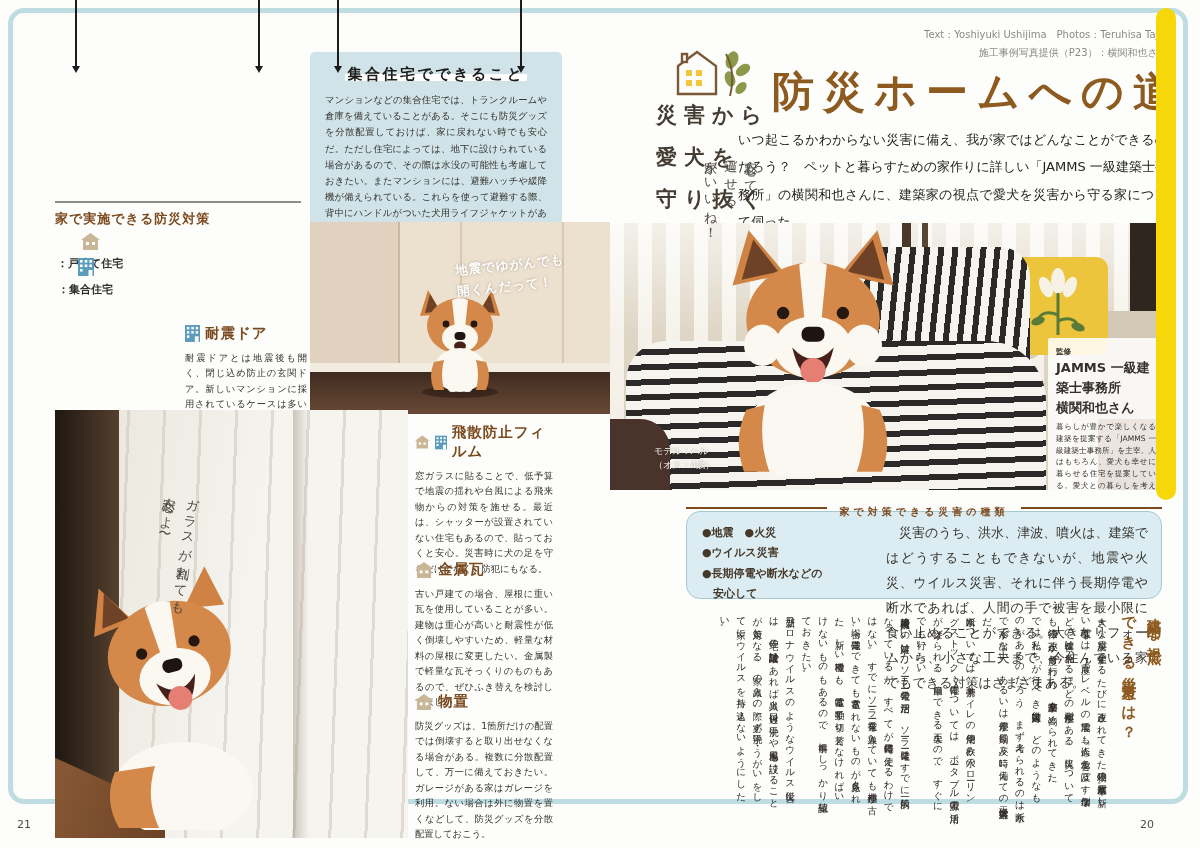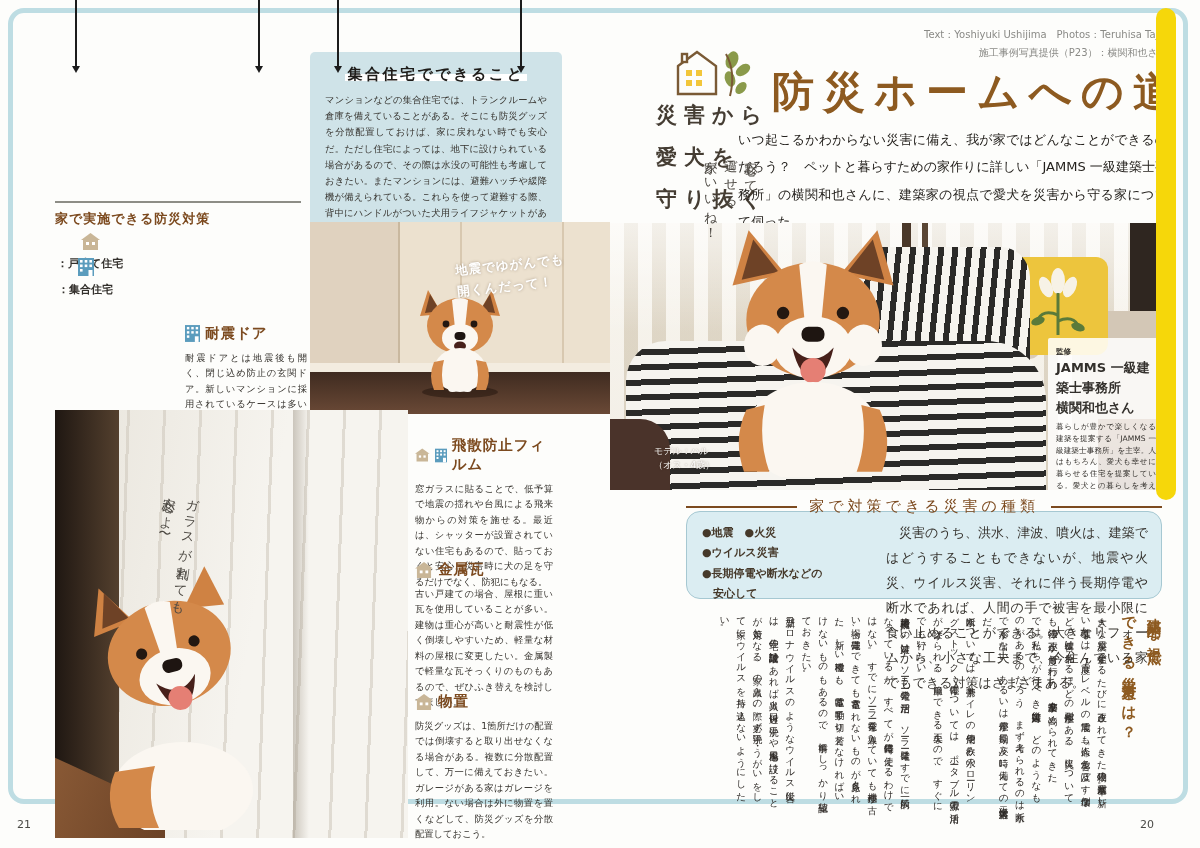--- a/index.html
+++ b/index.html
@@ -55,21 +55,21 @@
   
   .profile{background:rgba(255,255,255,.85);padding:8px 8px;font-size:7.6px;line-height:1.55;
            color:#33302c;border-radius:2px;}
   .profile .role{font-weight:bold;}
   .profile .office,.profile .name{font-weight:bold;font-size:13px;}
   .profile .bio{margin:3px 0 3px;text-align:justify;}
 
   
   .dz-titlebar{display:flex;align-items:center;gap:12px;z-index:3;}
   .dz-titlebar .rule{flex:1;height:2px;background:#7c4a1f;}
-  .dz-title{font-size:15px;font-weight:normal;color:#7c4a1f;letter-spacing:4px;white-space:nowrap;}
+  .dz-title{font-size:10px;font-weight:bold;color:#7c4a1f;letter-spacing:4px;white-space:nowrap;margin-top:8px;}
   .dz-panel{background:#dbedf2;border:1px solid #a6c8d2;border-radius:14px;z-index:2;}
   .dz-bullets{font-size:11px;font-weight:bold;color:#46392a;line-height:1.85;}
   .dz-body{font-size:13px;line-height:1.92;text-align:justify;color:#35322d;}
 
   
   .art-headline{font-size:14.5px;font-weight:bold;color:#8d5a20;line-height:25px;letter-spacing:3px;}
   .art-body{font-size:9.6px;line-height:16.4px;letter-spacing:.6px;color:#2c2825;height:198px;}
 
   svg{display:block;}
 </style>
@@ -133,21 +133,21 @@
             <rect x="11.4" y="6.5" width="2.6" height="2.6"></rect>
         <rect x="2" y="11" width="2.6" height="2.6"></rect>
             <rect x="10.5" y="12" width="4" height="6"></rect>
           </g>
       </svg>
       <span>耐震ドア</span>
     </div>
     <p class="sec-body">耐震ドアとは地震後も開く、閉じ込め防止の玄関ドア。新しいマンションに採用されているケースは多いが、古い集合住宅の場合は耐震ドアでない可能性もある。マンションの管理組合の承認があれば、戸別に改修できることも。</p>
   </div>
 
-  <div class="section" style="left:415px;top:436px;width:138px;">
+  <div class="section" style="left:415px;top:423px;width:138px;">
     <div class="sec-head">
       <svg width="18" height="16" viewBox="0 0 19 17">
         <polygon points="9.5,0 19,7 0,7" fill="#c9b697"></polygon>
           <rect x="2" y="6" width="15" height="11" fill="#c9b697"></rect>
         <rect x="5" y="9" width="3" height="3" fill="#fff"></rect>
           <rect x="11" y="9" width="3" height="3" fill="#fff"></rect>
       </svg>
       <svg width="15" height="17" viewBox="0 0 16 18">
         <rect width="16" height="18" fill="#5b9cbd"></rect>
         <g fill="#fff">

